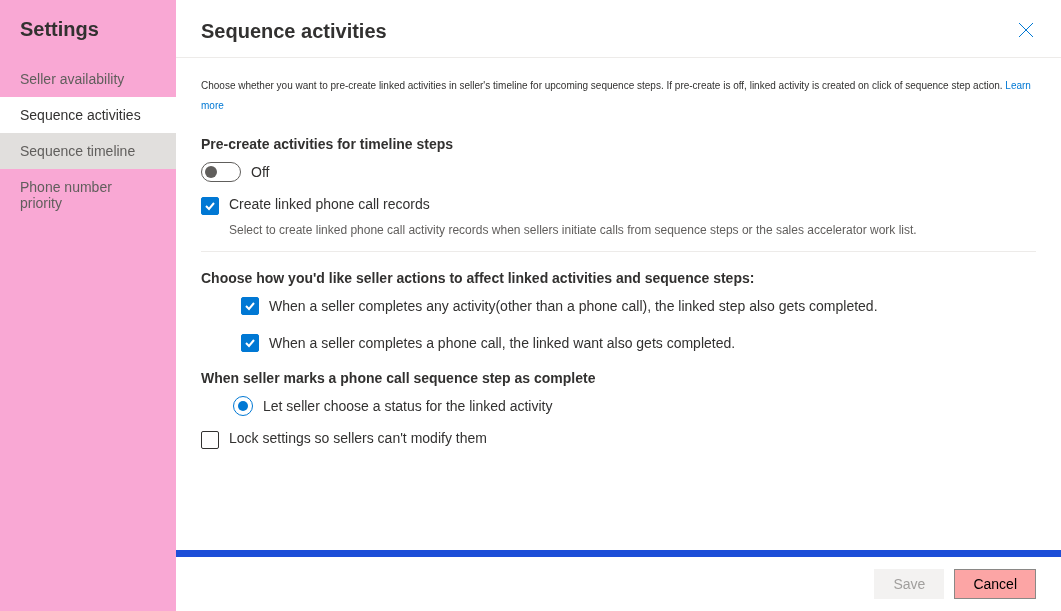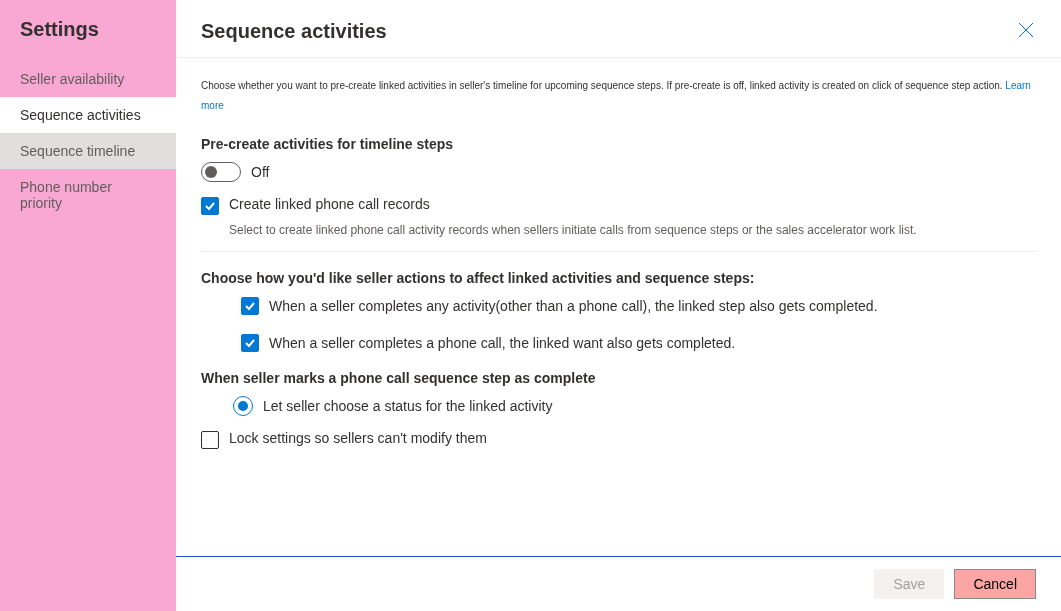--- a/index.html
+++ b/index.html
@@ -188,21 +188,21 @@
       display: inline-flex;
       align-items: center;
     }
     .select-caret {
       position: absolute;
       right: 8px;
       top: 50%;
       transform: translateY(-50%);
     }
     .footer {
-      border-top: 1px solid #1d4ed8;
+      border-top: 7px solid #1d4ed8;
       padding: 12px 25px;
       display: flex;
       justify-content: flex-end;
       gap: 10px;
     }
     .btn {
       padding: 6px 18px;
       font-size: 14px;
       cursor: pointer;
       background: #fca5a5;

